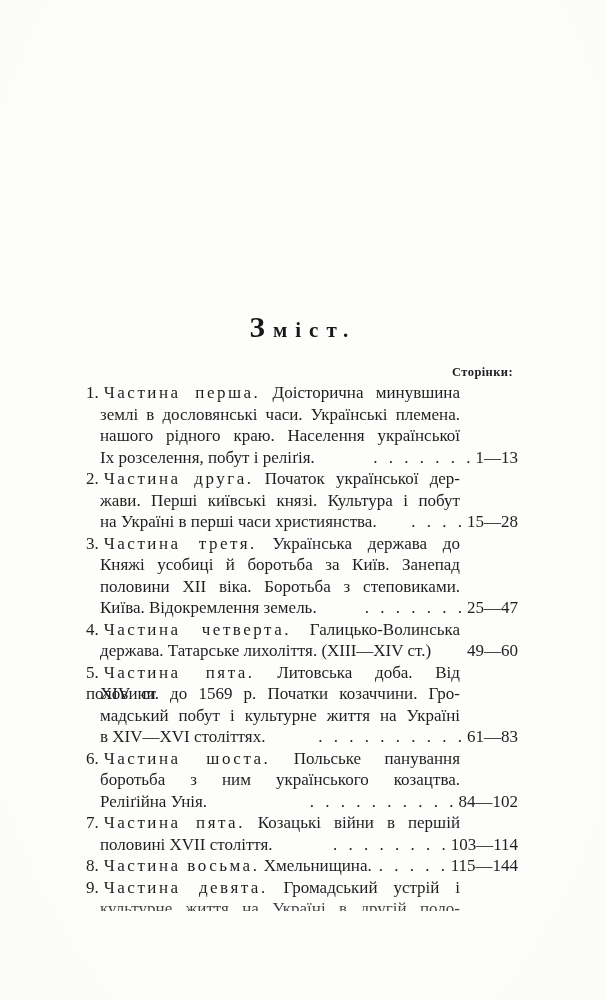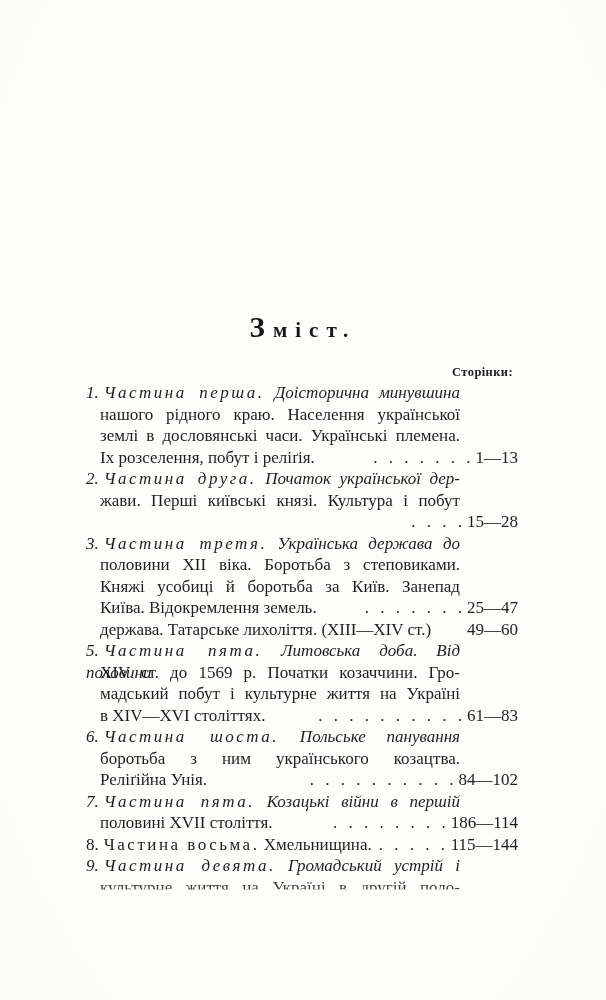--- a/index.html
+++ b/index.html
@@ -50,21 +50,21 @@
   }
   .entry { margin: 0; }
   .line {
     height: 21.5px;
     overflow: visible;
   }
   .justify {
     text-align: justify;
     text-align-last: justify;
   }
-  .first { width: 374px; font-style: italic; }
+  .first { width: 374px; }
   .cont {
     padding-left: 14px;
     width: 360px;
   }
   .lastline {
     display: flex;
     align-items: baseline;
     padding-left: 14px;
     width: 418px;
     text-align: right;
@@ -98,47 +98,49 @@
 </style>
 </head>
 <body>
 
 <div class="page">
   <div class="title">Зміст.</div>
   <div class="pages-label">Сторінки:</div>
   <div class="toc">
       <div class="entry">
         <div class="line first justify"><span class="num">1.</span><span class="emph">Частина перша.</span> Доісторична минувшина</div>
+        <div class="line cont justify">землі в дословянські часи. Українські племена.</div>
         <div class="line cont justify">нашого рідного краю. Населення української</div>
-        <div class="line cont justify">землі в дословянські часи. Українські племена.</div>
         <div class="line lastline">
           <span class="txt">Іх розселення, побут і реліґія.</span>
           <span class="dots">. . . . . . .</span>
           <span class="pgs">1—13</span>
         </div>
       </div>
       <div class="entry">
         <div class="line first justify"><span class="num">2.</span><span class="emph">Частина друга.</span> Початок української дер-</div>
         <div class="line cont justify">жави. Перші київські князі. Культура і побут</div>
         <div class="line lastline">
+          <span class="txt">на Україні в перші часи християнства.</span>
           <span class="dots">. . . .</span>
           <span class="pgs">15—28</span>
         </div>
       </div>
       <div class="entry">
         <div class="line first justify"><span class="num">3.</span><span class="emph">Частина третя.</span> Українська держава до</div>
+        <div class="line cont justify">Княжі усобиці й боротьба за Київ. Занепад</div>
         <div class="line cont justify">половини XII віка. Боротьба з степовиками.</div>
-        <div class="line cont justify">Княжі усобиці й боротьба за Київ. Занепад</div>
         <div class="line lastline">
           <span class="txt">Київа. Відокремлення земель.</span>
           <span class="dots">. . . . . . .</span>
           <span class="pgs">25—47</span>
         </div>
       </div>
       <div class="entry">
+        <div class="line first justify"><span class="num">4.</span><span class="emph">Частина четверта.</span> Галицько-Волинська</div>
         <div class="line lastline">
           <span class="txt">держава. Татарське лихоліття. (XIII—XIV ст.)</span>
           <span class="dots"></span>
           <span class="pgs">49—60</span>
         </div>
       </div>
       <div class="entry">
         <div class="line first justify"><span class="num">5.</span><span class="emph">Частина пята.</span> Литовська доба. Від половини</div>
         <div class="line cont justify">XIV ст. до 1569 р. Початки козаччини. Гро-</div>
         <div class="line cont justify">мадський побут і культурне життя на Україні</div>
@@ -155,21 +157,21 @@
           <span class="txt">Реліґійна Унія.</span>
           <span class="dots">. . . . . .  . . . .</span>
           <span class="pgs">84—102</span>
         </div>
       </div>
       <div class="entry">
         <div class="line first justify"><span class="num">7.</span><span class="emph">Частина пята.</span> Козацькі війни в першій</div>
         <div class="line lastline">
           <span class="txt">половині XVII століття.</span>
           <span class="dots">. . . . . .  . .</span>
-          <span class="pgs">186—114</span>
+          <span class="pgs">103—114</span>
         </div>
       </div>
       <div class="entry">
         <div class="line lastline onfirst">
           <span class="txt"><span class="num">8.</span><span class="emph">Частина восьма.</span> Хмельнищина.</span>
           <span class="dots">. . . . . .</span>
           <span class="pgs">115—144</span>
         </div>
       </div>
       <div class="entry">

